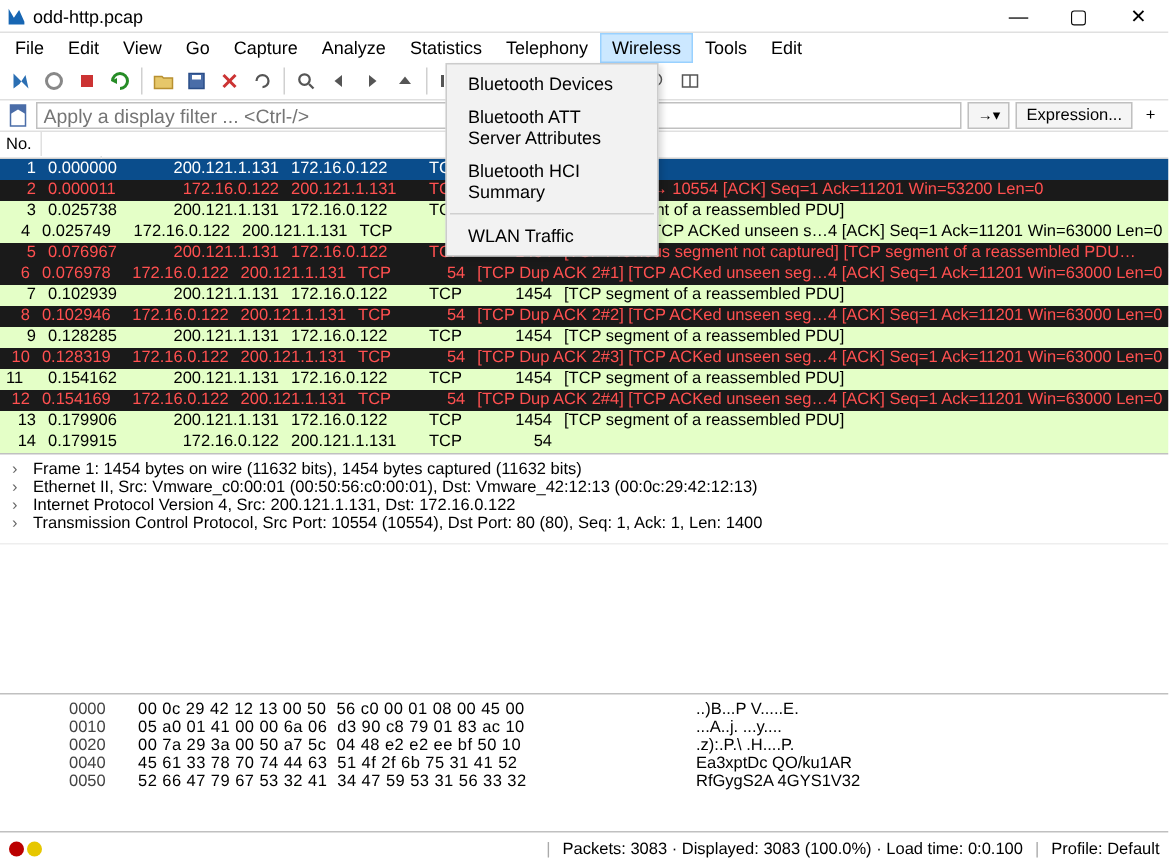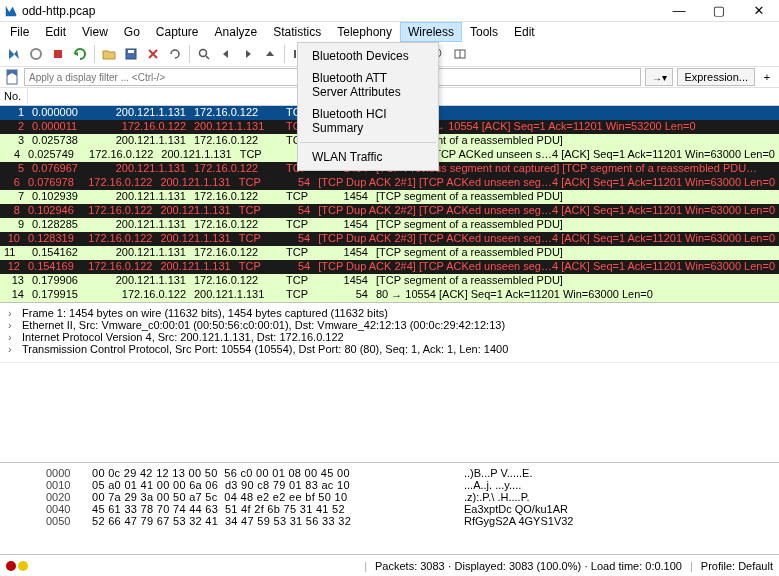--- a/index.html
+++ b/index.html
@@ -23,21 +23,21 @@
 
 
 .toolbar { height: 24px; display: flex; align-items: center; gap: 2px; padding: 0 4px; }
 .tbtn { width: 20px; height: 20px; display: flex; align-items: center; justify-content: center; cursor: pointer; border: 1px solid transparent; }
 .tbtn svg { width: 14px; height: 14px; }
 .tsep { width: 1px; height: 18px; background: #d0d0d0; margin: 0 2px; }
 
 
 .filterbar { height: 22px; display: flex; align-items: center; gap: 4px; padding: 0 4px; border-top: 1px solid #e0e0e0; border-bottom: 1px solid #e0e0e0; }
 .filter-icon { width: 16px; height: 16px; }
-.filter-input { flex: 1; height: 18px; border: 1px solid #c0c0c0; padding: 0 4px; font-size: 10px; color: #888; }
+.filter-input { flex: 1; height: 18px; border: 1px solid #c0c0c0; padding: 0 4px; font-size: 13px; color: #888; }
 .filter-right { display: flex; align-items: center; gap: 4px; }
 .expr-btn { height: 18px; padding: 0 6px; border: 1px solid #c0c0c0; background: #f5f5f5; font-size: 11px; cursor: pointer; }
 .arrow-btn { width: 28px; height: 18px; border: 1px solid #c0c0c0; background: #f5f5f5; display:flex; align-items:center; justify-content:center; font-size:10px; cursor:pointer;}
 .plus-btn { width: 16px; text-align: center; cursor: pointer; }
 
 
 .pkt-head { height: 18px; display: flex; background: #fff; border-bottom: 1px solid #d0d0d0; flex-direction: column; }
 .pkt-head > div { border-right: 1px solid #e0e0e0; padding: 2px 4px; font-size: 11px; font-weight: 400; }
 .col-no { width: 28px; } .col-time { width: 68px; } .col-src { width: 94px; text-align: right; }
 .col-dst { width: 92px; } .col-prot { width: 30px; } .col-len { width: 60px; text-align: right; } .col-info { flex: 1; }
@@ -371,21 +371,20 @@
       <div class="col-len">1454</div>
       <div class="col-info">[TCP segment of a reassembled PDU]</div>
     </div>
     <div class="pkt-row bg-light">
       <div class="col-no" style="text-align:right">14</div>
       <div class="col-time">0.179915</div>
       <div class="col-src">172.16.0.122</div>
       <div class="col-dst">200.121.1.131</div>
       <div class="col-prot">TCP</div>
       <div class="col-len">54</div>
-      <div class="col-info">80 → 10554 [ACK] Seq=1 Ack=11201 Win=63000 Len=0</div>
     </div>
   </div>
 
 <div class="tree" id="tree">
     <div class="tree-line">
       <span class="tree-toggle">›</span>
       <span>Frame 1: 1454 bytes on wire (11632 bits), 1454 bytes captured (11632 bits)</span>
     </div>
     <div class="tree-line">
       <span class="tree-toggle">›</span>

